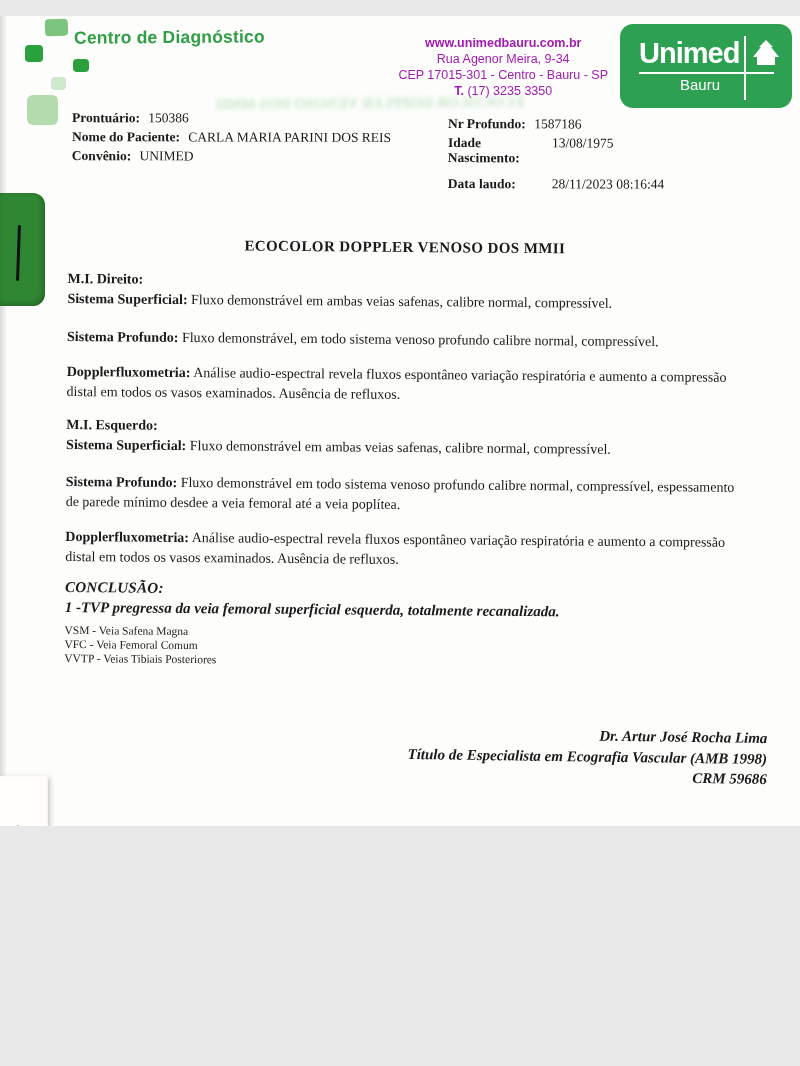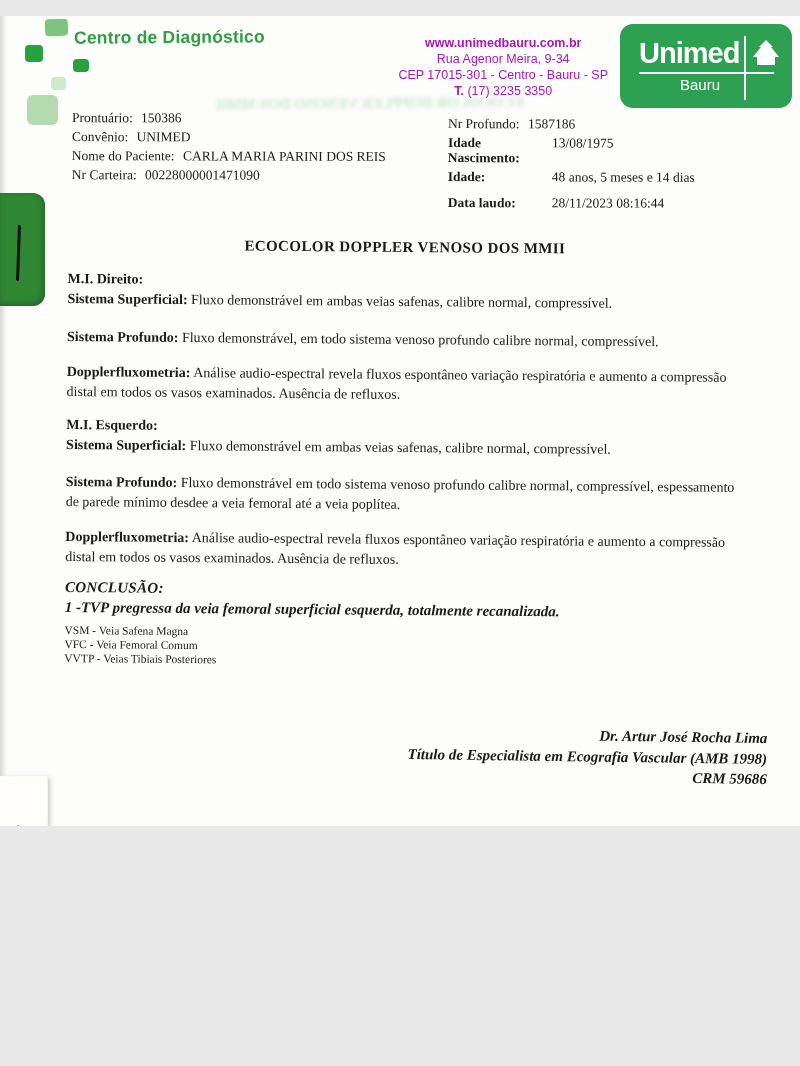--- a/index.html
+++ b/index.html
@@ -51,21 +51,21 @@
     background:linear-gradient(to bottom,#7a1008,#cc2a14 30%,#b32315);
     transform:rotate(4deg);border-radius:2px;}
   .white-sticker .pin-hook{position:absolute;left:14px;top:50px;width:6px;height:4px;
     background:#8a1510;border-radius:3px;transform:rotate(-20deg);}
 
   
   .patient{position:absolute;left:72px;top:96px;width:700px;font-size:13.5px;line-height:14.5px;transform:rotate(0.15deg);}
   .pat-left{position:absolute;left:0;top:0;width:370px;}
   .pat-right{position:absolute;left:376px;top:5px;width:320px;}
   .prow{margin-bottom:4.5px;white-space:nowrap;}
-  .prow .lbl{font-weight:normal;}
+  .prow .lbl{font-weight:bold;}
   .prow .val{margin-left:5px;}
   .prow-flex{display:flex;margin-bottom:4.5px;}
   .prow-flex .lbl{font-weight:bold;width:104px;flex:0 0 auto;}
   .gap-top{margin-top:12px;}
 
   
   .report{position:absolute;left:68px;top:218px;width:674px;
     font-size:14px;line-height:20px;transform:rotate(0.5deg);transform-origin:0 0;}
   .report-title{text-align:center;font-weight:bold;font-size:15px;letter-spacing:0.4px;margin-bottom:15px;}
   .para{margin:0;}
@@ -134,44 +134,36 @@
     <div class="pin"></div>
   </div>
 
   <div class="patient">
     <div class="pat-left">
       <div class="prow">
         <span class="lbl">Prontuário:</span>
         <span class="val">150386</span>
       </div>
       <div class="prow">
+        <span class="lbl">Nome do Paciente:</span>
+        <span class="val">CARLA MARIA PARINI DOS REIS</span>
+      </div>
+      <div class="prow">
         <span class="lbl">Convênio:</span>
         <span class="val">UNIMED</span>
-      </div>
-      <div class="prow">
-        <span class="lbl">Nome do Paciente:</span>
-        <span class="val">CARLA MARIA PARINI DOS REIS</span>
-      </div>
-      <div class="prow">
-        <span class="lbl">Nr Carteira:</span>
-        <span class="val">00228000001471090</span>
       </div>
     </div>
     <div class="pat-right">
       <div class="prow">
         <span class="lbl">Nr Profundo:</span>
         <span class="val">1587186</span>
       </div>
       <div class="prow-flex">
         <span class="lbl">Idade Nascimento:</span>
         <span>13/08/1975</span>
-      </div>
-      <div class="prow-flex">
-        <span class="lbl">Idade:</span>
-        <span>48 anos, 5 meses e 14 dias</span>
       </div>
       <div class="prow-flex gap-top">
         <span class="lbl">Data laudo:</span>
         <span>28/11/2023 08:16:44</span>
       </div>
     </div>
   </div>
 
   <div class="report">
     <div class="report-title">ECOCOLOR DOPPLER VENOSO DOS MMII</div>

